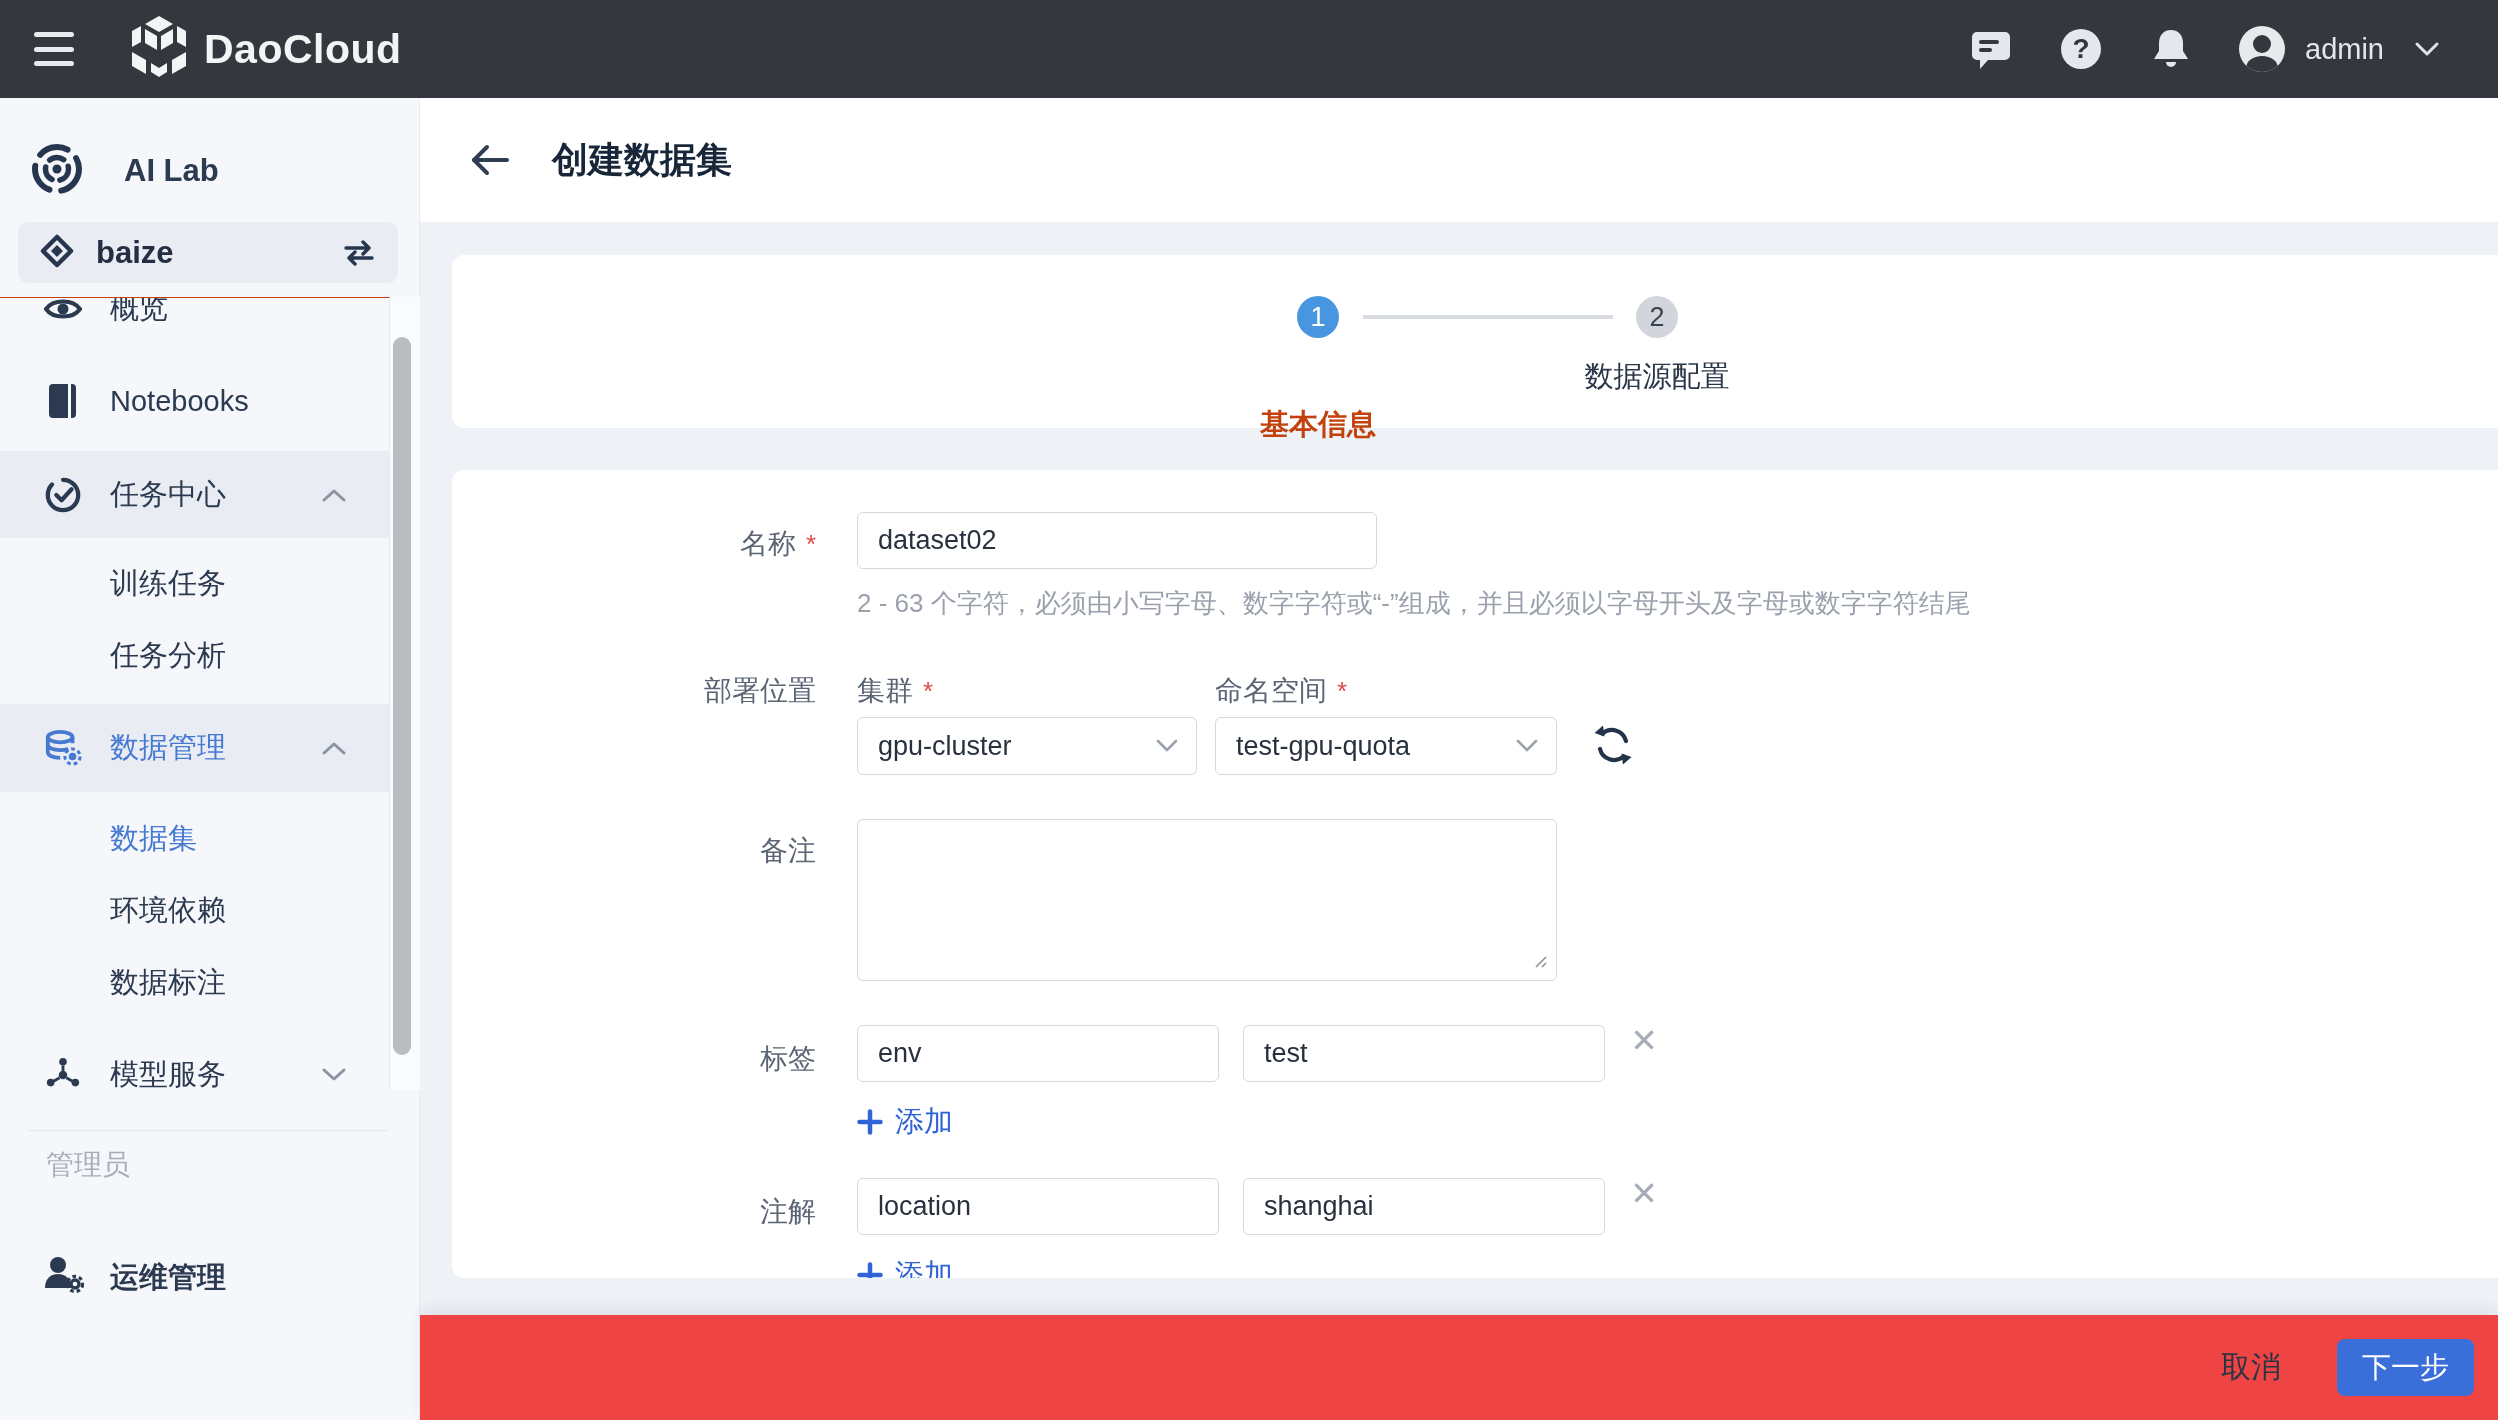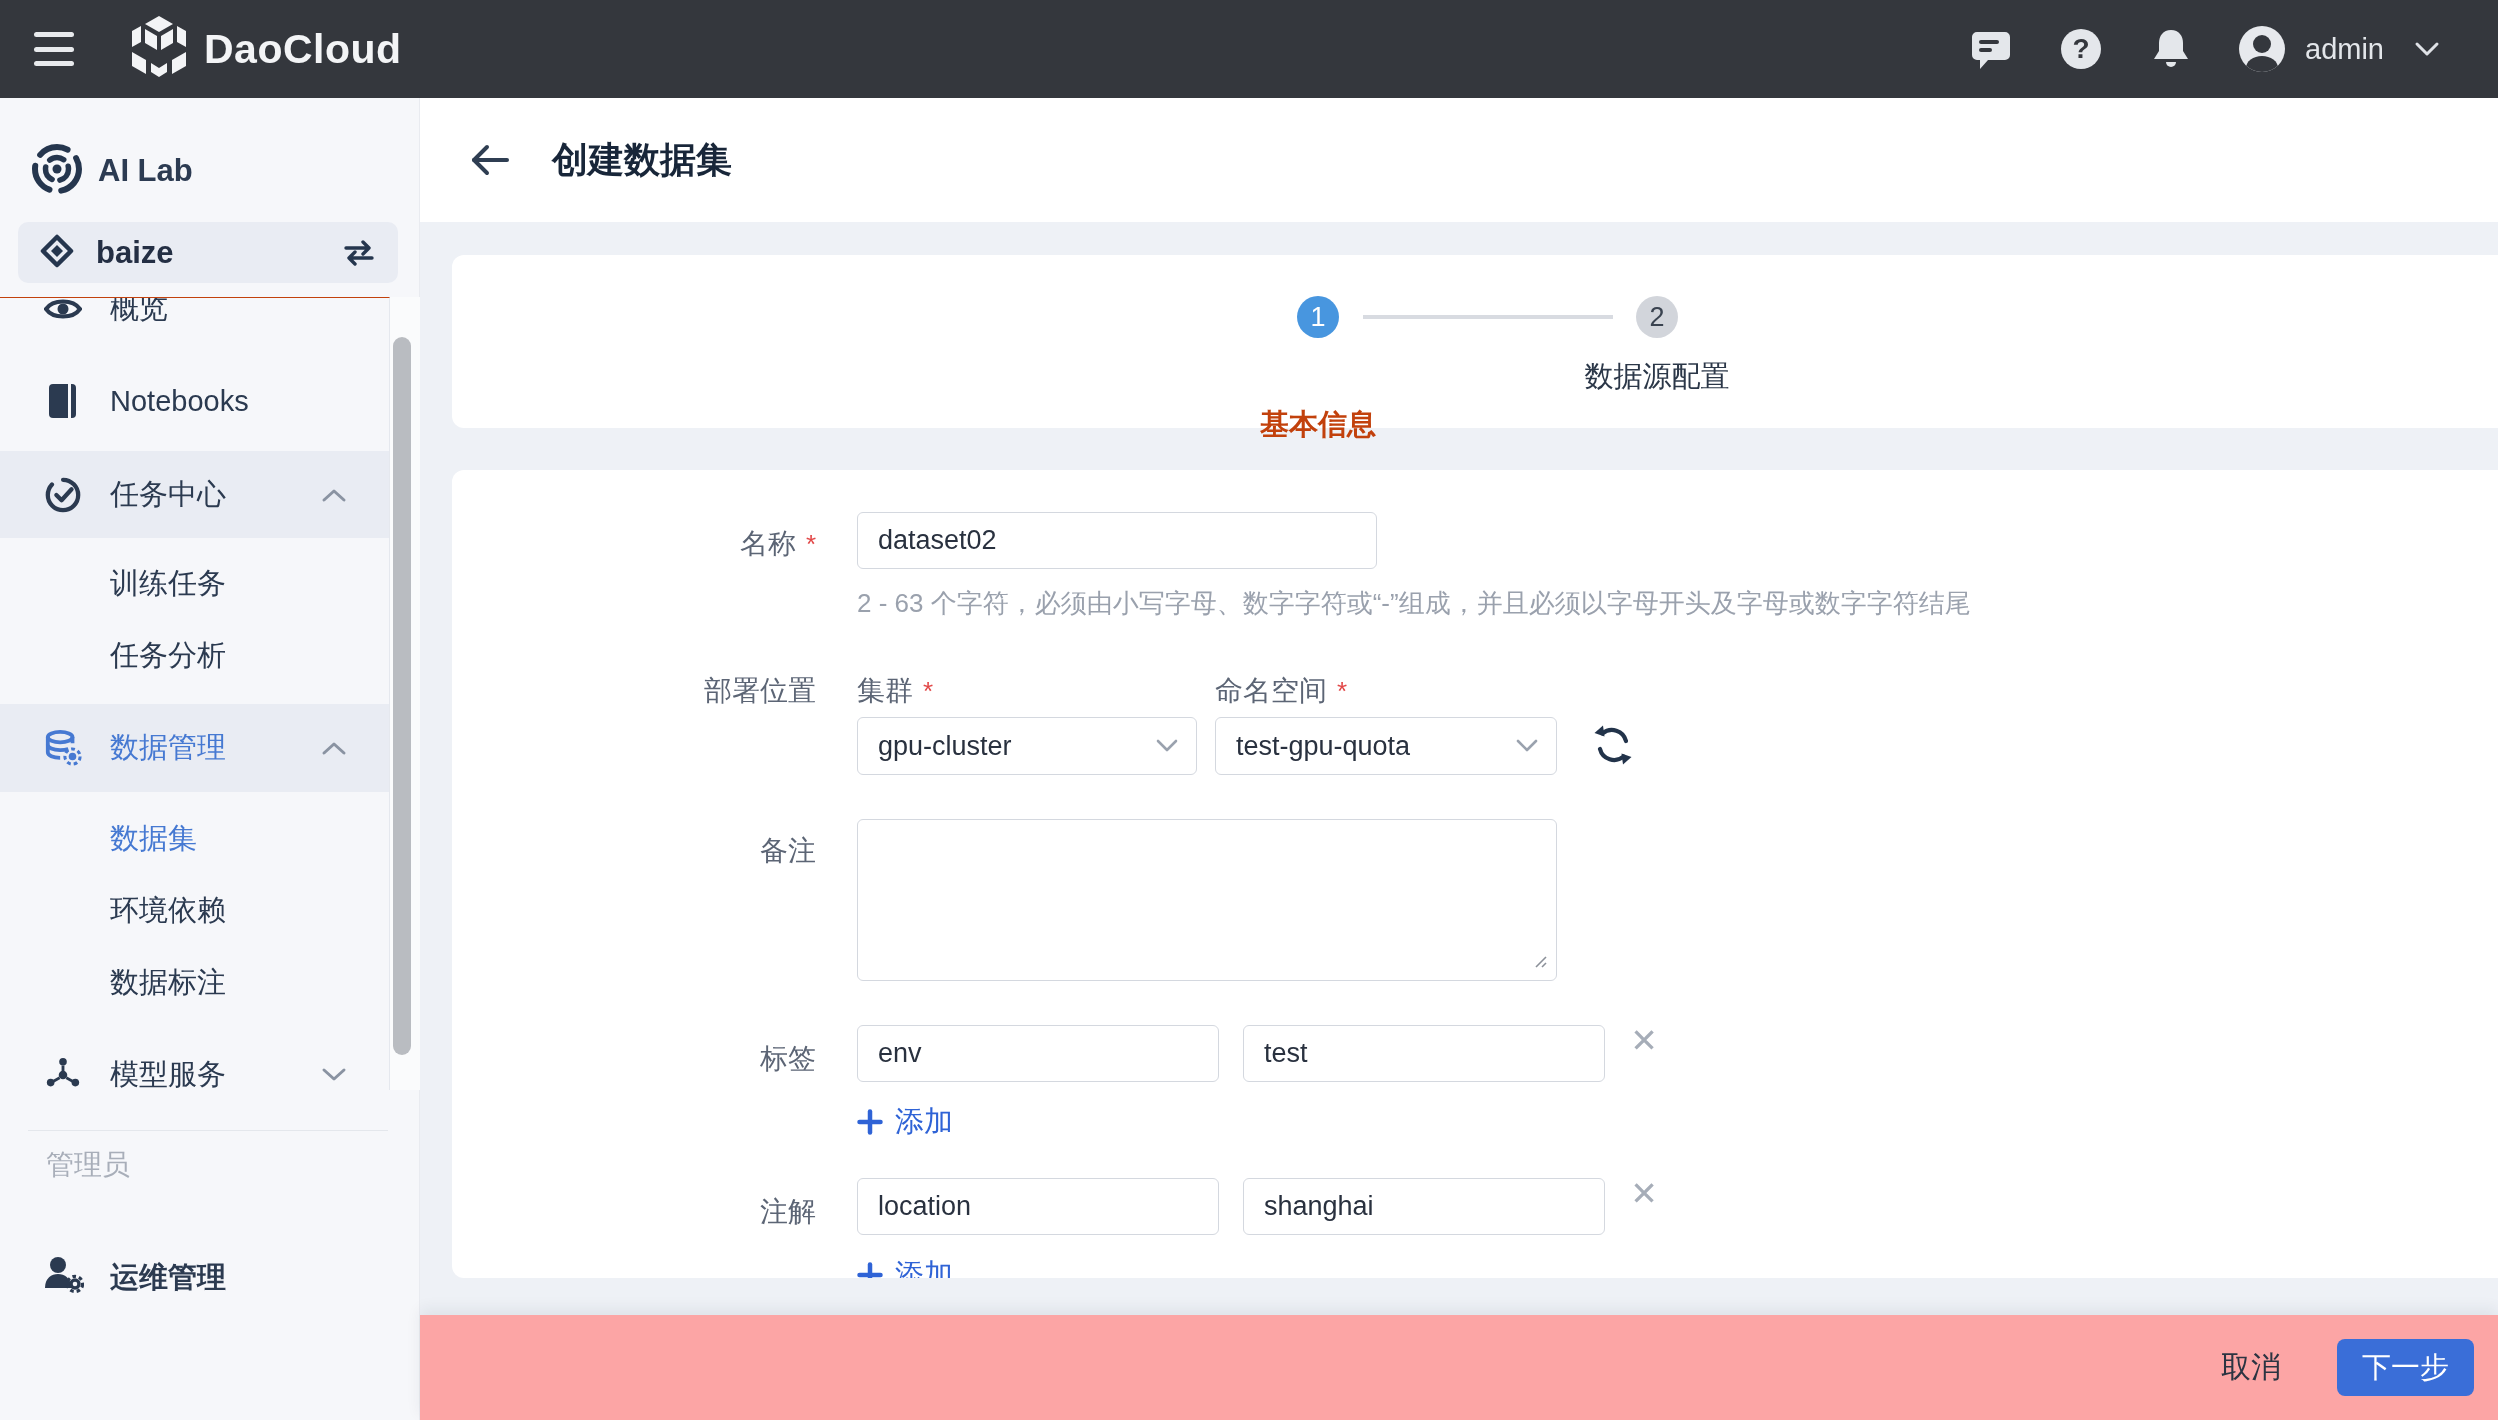--- a/index.html
+++ b/index.html
@@ -15,21 +15,21 @@
   .brand-text { color:#f3f4f6; font-size:41px; font-weight:700; letter-spacing:0.5px; }
   .tb-right { margin-left:auto; display:flex; align-items:center; padding-right:58px; }
   .tb-icon { width:44px; height:44px; display:flex; align-items:center; justify-content:center; margin-left:46px; cursor:pointer; }
   .help-circle { width:40px; height:40px; border-radius:50%; background:#e4e7eb; color:#34373d; font-size:28px; font-weight:700; display:flex; align-items:center; justify-content:center; }
   .avatar { width:46px; height:46px; border-radius:50%; background:#e7e9ed; overflow:hidden; margin-left:46px; position:relative; }
   .tb-user { color:#e3e6ea; font-size:29px; margin-left:20px; }
   .tb-chev { margin-left:30px; display:flex; align-items:center; }
 
   
   .sidebar { position:absolute; left:0; top:98px; width:420px; height:1322px; background:#f6f7fa; border-right:1px solid #e9ebf0; }
-  .product { position:absolute; top:44px; left:30px; display:flex; align-items:center; gap:14px; }
+  .product { position:absolute; top:44px; left:30px; display:flex; align-items:center; gap:40px; }
   .product-name { font-size:31px; font-weight:600; color:#2c3b52; }
   .workspace { position:absolute; top:124px; left:18px; width:380px; height:61px; background:#e9ecf3; border-radius:10px; display:flex; align-items:center; padding:0 22px; cursor:pointer; }
   .workspace-name { font-size:31px; font-weight:600; color:#242f44; margin-left:22px; }
   .ws-swap { margin-left:auto; display:flex; align-items:center; }
   .nav { position:absolute; top:199px; left:0; width:390px; height:793px; border-top:1px solid #c2410c; border-right:1px solid #e5e8ee; overflow:hidden; display:flex; flex-direction:column; }
   .nav-item { height:70px; flex:0 0 auto; display:flex; align-items:center; padding-left:44px; gap:28px; font-size:29px; color:#2b3a50; cursor:pointer; }
   .nav-item .nav-ic { width:38px; display:flex; justify-content:center; }
   .nav-group { height:87px; background:#e9ecf3; }
   .nav-sub { padding-left:110px; height:72px; }
   .nav-chev { margin-left:auto; margin-right:42px; display:flex; align-items:center; }
@@ -68,21 +68,21 @@
   .sel { position:absolute; height:58px; border:1px solid #d4d8df; border-radius:6px; background:#fff; display:flex; align-items:center; padding:0 18px 0 20px; font-size:27px; color:#29313f; cursor:pointer; }
   .sel .sel-chev { margin-left:auto; display:flex; align-items:center; }
   .help-text { position:absolute; left:405px; top:116px; font-size:26px; color:#9aa1ad; }
   .refresh-btn { position:absolute; left:1139px; top:253px; width:44px; height:44px; display:flex; align-items:center; justify-content:center; cursor:pointer; }
   textarea.inp { resize:none; }
   .ta-resize { position:absolute; left:1078px; top:481px; pointer-events:none; }
   .remove-btn { position:absolute; width:30px; height:30px; font-size:33px; line-height:28px; color:#a6adb8; text-align:center; cursor:pointer; font-weight:300; }
   .add-link { position:absolute; display:flex; align-items:center; gap:12px; color:#2f63d6; font-size:29px; cursor:pointer; }
 
   
-  .footer { position:absolute; left:0; top:1217px; width:2078px; height:105px; background:#fca5a5; box-shadow:0 -6px 14px rgba(31,41,55,0.07); display:flex; align-items:center; justify-content:flex-end; padding-right:24px; }
+  .footer { position:absolute; left:0; top:1217px; width:2078px; height:105px; background:#ef4444; box-shadow:0 -6px 14px rgba(31,41,55,0.07); display:flex; align-items:center; justify-content:flex-end; padding-right:24px; }
   .cancel-btn { font-size:30px; color:#2b3442; cursor:pointer; background:none; border:none; font-family:inherit; }
   .next-btn { margin-left:56px; width:137px; height:57px; border:none; border-radius:8px; background:#3a6ed8; color:#ffffff; font-size:29px; cursor:pointer; font-family:inherit; }
 </style>
 </head>
 <body>
 
 <div class="root">
 
   <header class="topbar">
     <div class="hamburger">

